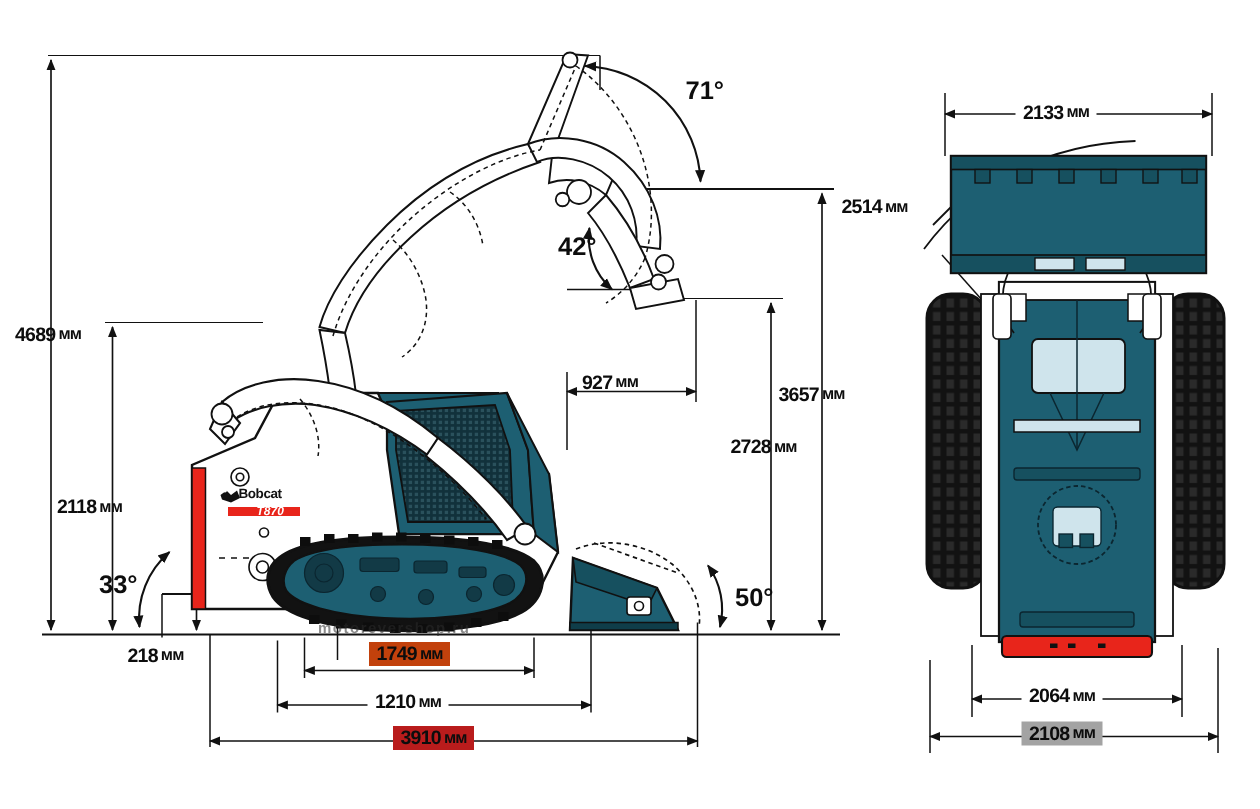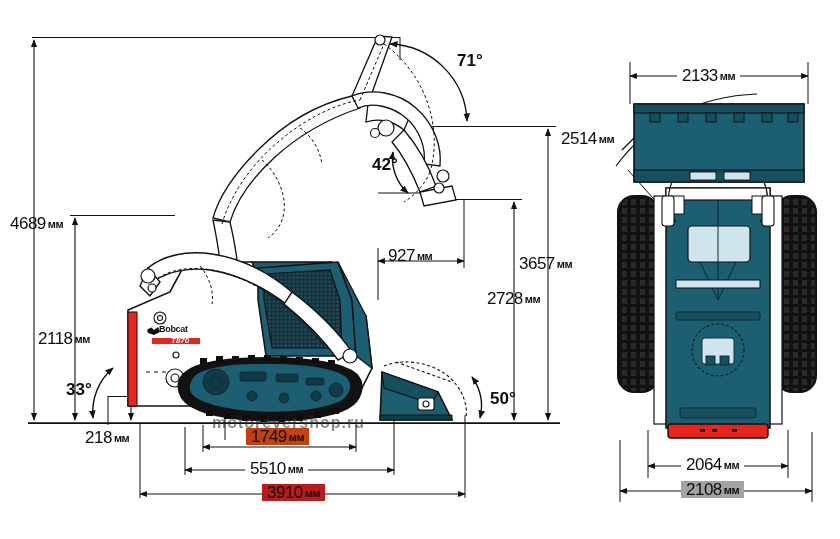--- a/index.html
+++ b/index.html
@@ -2,26 +2,26 @@
 <html><head>
 <meta charset="utf-8">
 <style>
   html,body{margin:0;padding:0;background:#ffffff;}
   body{width:840px;height:539px;overflow:hidden;
        font-family:"Liberation Sans",sans-serif;color:#111;}
   #stage{position:relative;width:840px;height:539px;background:#fff;}
   #stage svg{position:absolute;left:0;top:0;}
   .dimlabel{position:absolute;font-weight:bold;color:#0d0d0d;
             letter-spacing:-0.5px;white-space:nowrap;line-height:1;}
-  .dimlabel .num{font-size:17px;font-weight:normal;text-align:right;}
+  .dimlabel .num{font-size:13px;font-weight:bold;text-align:right;}
   .dimlabel .unit{font-size:11px;font-weight:bold;margin-left:2px;
                   position:relative;top:-1px;}
   .anglabel{position:absolute;font-weight:bold;font-size:17px;color:#0d0d0d;
             white-space:nowrap;line-height:1;}
-  .wm{position:absolute;font-size:16px;font-weight:bold;color:#2b2b2b;
+  .wm{position:absolute;font-size:10px;font-weight:bold;color:#2b2b2b;
       opacity:.55;white-space:nowrap;letter-spacing:1px;}
 </style>
 </head>
 <body>
 
 <div id="stage">
 
 <svg width="840" height="539" viewBox="0 0 840 539">
   <defs>
     <marker id="ah" viewBox="0 0 10 10" refX="9" refY="5" markerWidth="7" markerHeight="7" orient="auto-start-reverse">
@@ -315,21 +315,21 @@
 <div class="dimlabel" style="left:388px;top:247px;">
   <span class="num">927</span><span class="unit">мм</span>
 </div>
 <div class="dimlabel" style="left:85px;top:429px;">
   <span class="num">218</span><span class="unit">мм</span>
 </div>
 <div class="dimlabel" style="left:246px;top:428px;background:#c2410c;padding:0 5px;">
   <span class="num">1749</span><span class="unit">мм</span>
 </div>
 <div class="dimlabel" style="left:245px;top:460px;background:#fff;padding:0 5px;">
-  <span class="num">5510</span><span class="unit">мм</span>
+  <span class="num">1210</span><span class="unit">мм</span>
 </div>
 <div class="dimlabel" style="left:262px;top:484px;background:#b91c1c;padding:0 5px;">
   <span class="num">3910</span><span class="unit">мм</span>
 </div>
 
 <div class="anglabel" style="left:457px;top:52px;">71°</div>
 <div class="anglabel" style="left:372px;top:156px;">42°</div>
 <div class="anglabel" style="left:66px;top:381px;">33°</div>
 <div class="anglabel" style="left:490px;top:390px;">50°</div>
 

